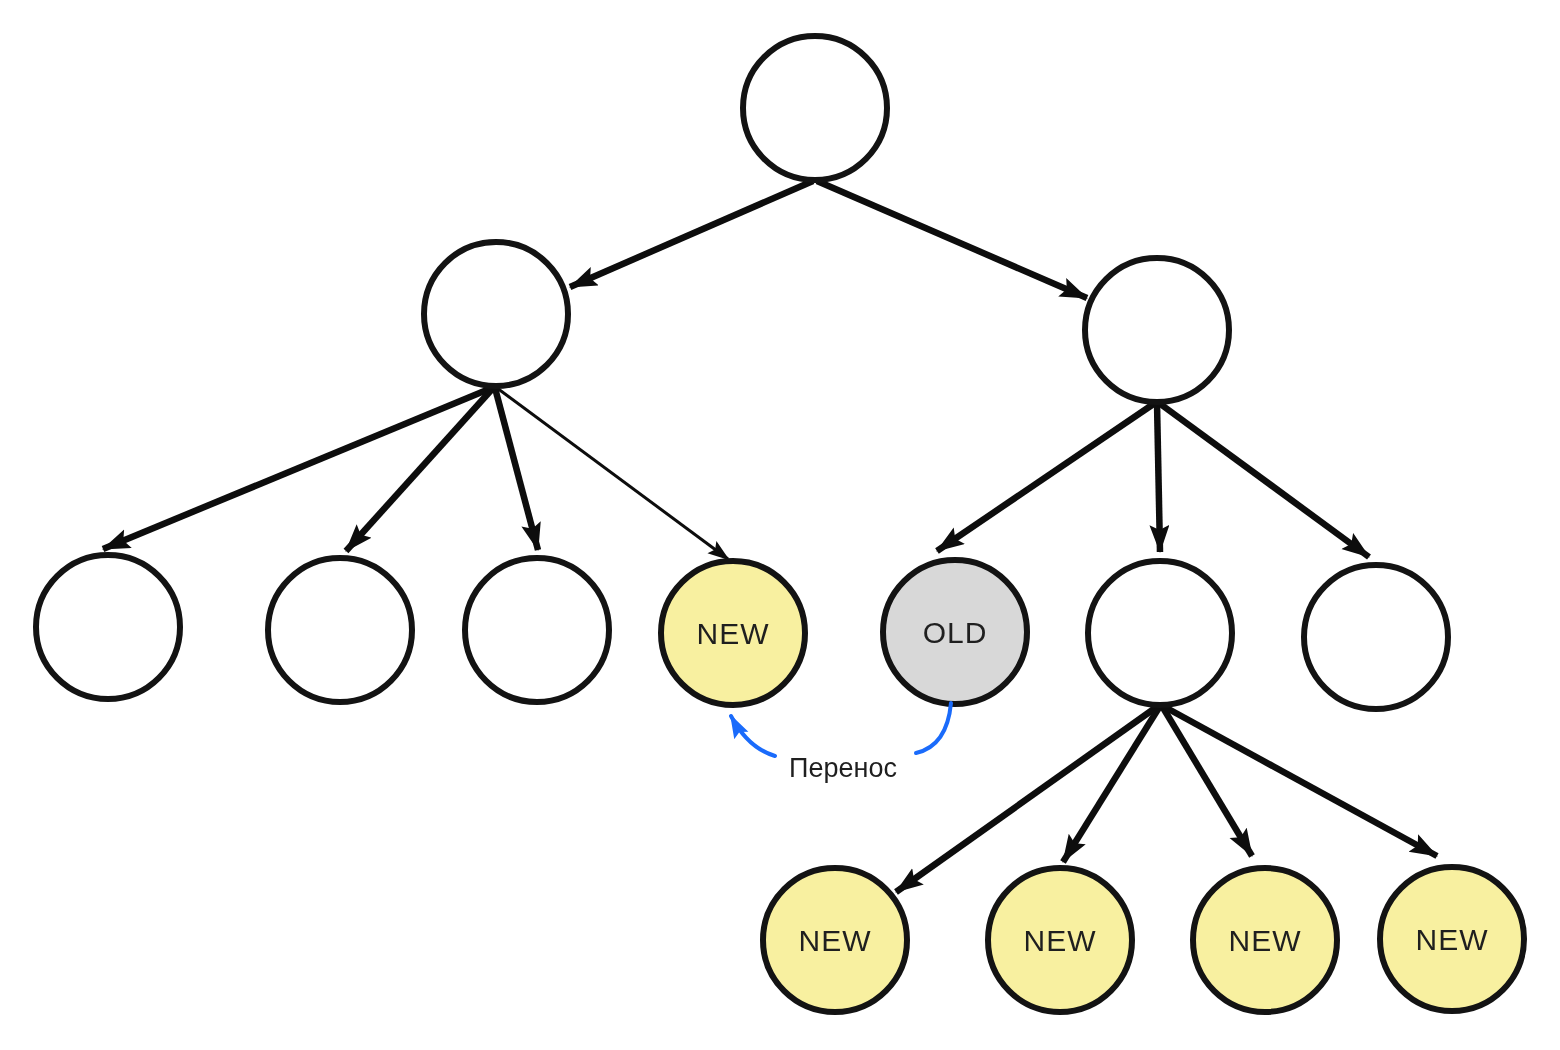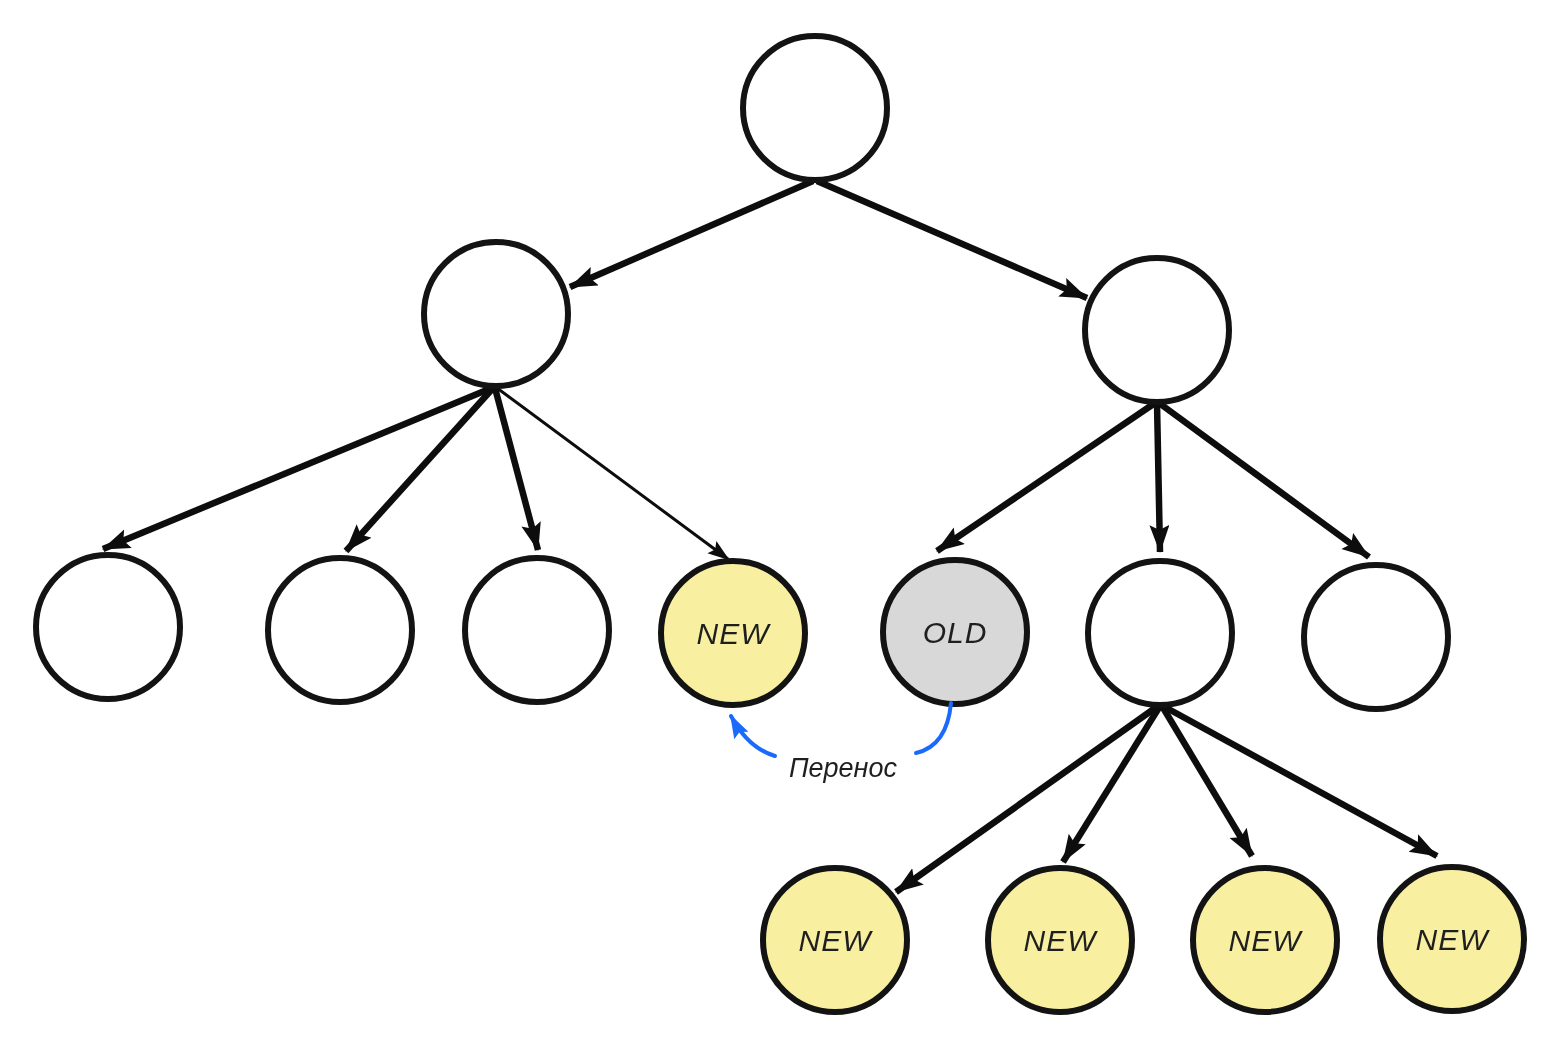--- a/index.html
+++ b/index.html
@@ -18,21 +18,20 @@
     height: 1050px;
     background: var(--background);
     overflow: hidden;
     font-family: "Liberation Sans", sans-serif;
   }
   .stage {
     position: relative;
     width: 1388px;
     height: 1050px;
     background: var(--background);
-    font-style: italic;
   }
   svg#diagram { display: block; width: 1560px; height: 1050px; }
   .edge {
     stroke: var(--edge-color);
     fill: none;
     stroke-linecap: butt;
   }
   .edge.thick { stroke-width: 6.5; }
   .edge.thin  { stroke-width: 3; }
   .node {

